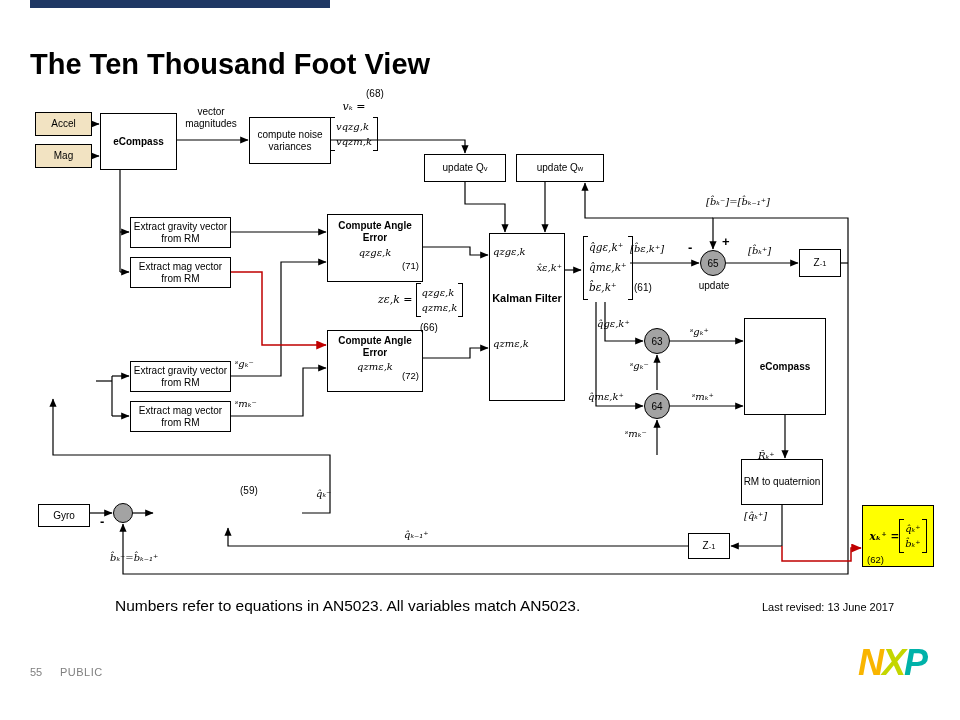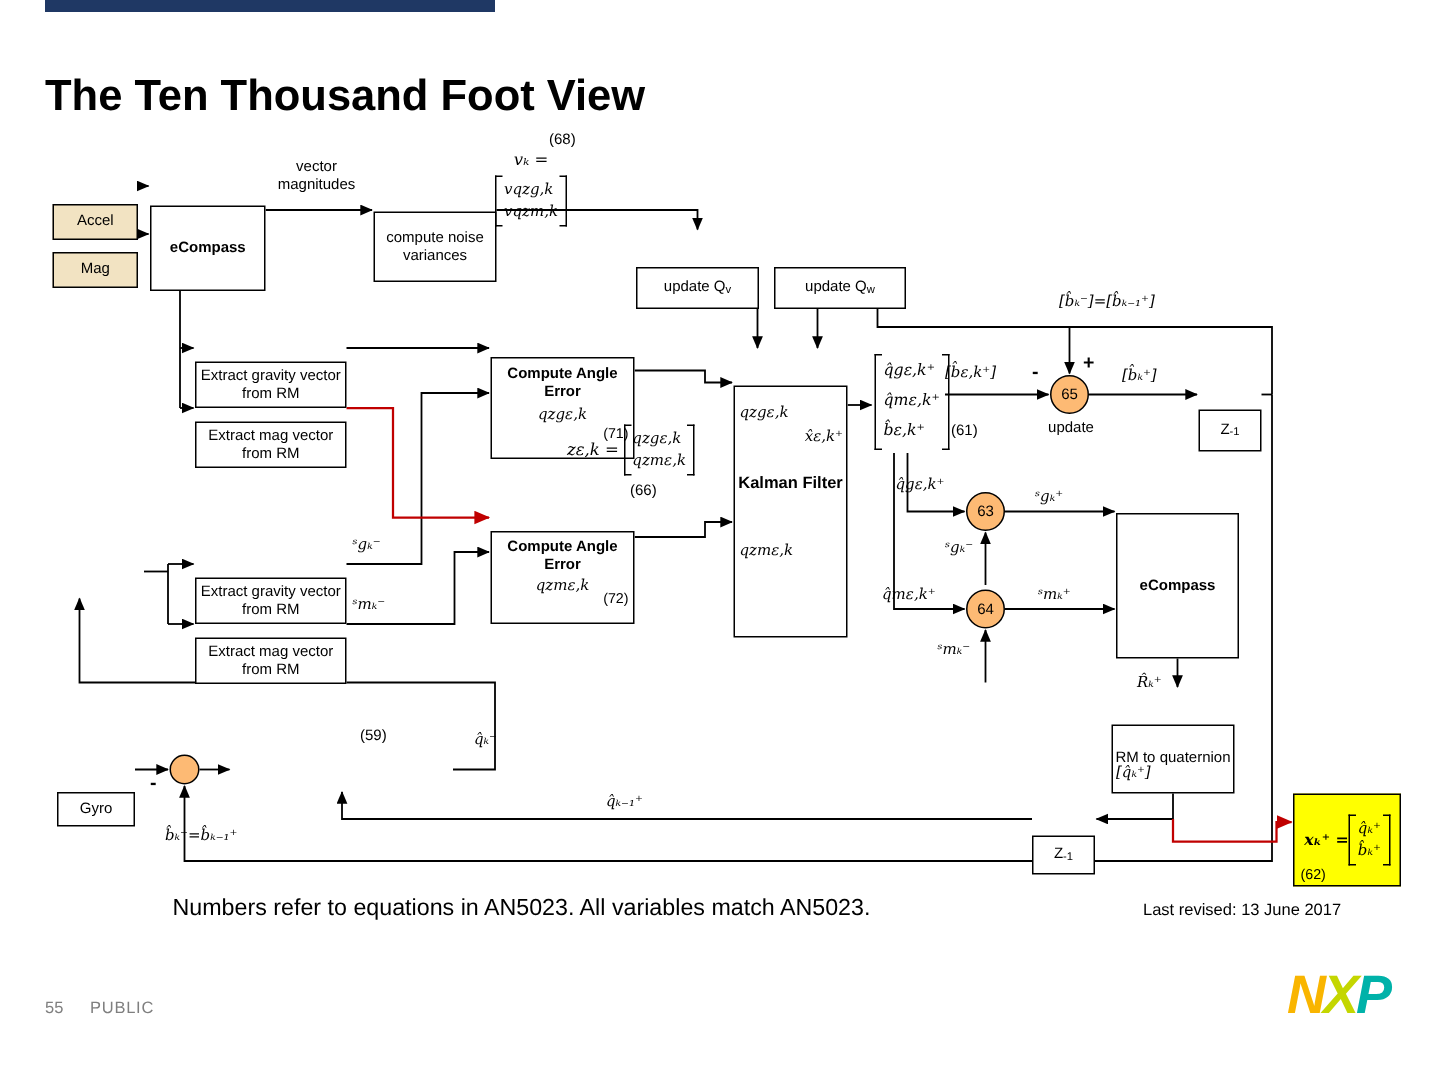--- a/index.html
+++ b/index.html
@@ -1,29 +1,29 @@
 <!DOCTYPE html>
 <html><head>
 <meta charset="utf-8">
 <style>
   html,body{margin:0;padding:0;background:#e8e8e8;}
   .slide{position:relative;width:960px;height:720px;background:#fff;overflow:hidden;
          font-family:"Liberation Sans",sans-serif;color:#000;}
   .abs{position:absolute;}
   .box{position:absolute;border:1.2px solid #000;background:#fff;display:flex;
        align-items:center;justify-content:center;text-align:center;
-       font:10px/1.2 "Liberation Sans",sans-serif;color:#000;padding:1px;box-sizing:border-box;margin-top:24px;}
+       font:10px/1.2 "Liberation Sans",sans-serif;color:#000;padding:1px;box-sizing:border-box;}
   .tan{background:#f2e3c2;}
   .yellow{background:#ffff00;}
   .b{font-weight:bold;}
   .lab{position:absolute;font:10px/1.15 "Liberation Sans",sans-serif;color:#000;white-space:nowrap;}
   .math{font-family:"DejaVu Serif",serif;font-style:italic;}
   .tag{font-style:normal;font-family:"Liberation Sans",sans-serif;}
   .circ{position:absolute;width:26px;height:26px;border:1.2px solid #000;border-radius:50%;
-        background:#fdba74;display:flex;align-items:center;justify-content:center;
+        background:#a3a3a3;display:flex;align-items:center;justify-content:center;
         font:10px "Liberation Sans",sans-serif;box-sizing:border-box;}
   .vec{position:absolute;display:flex;align-items:center;gap:3px;
        font:italic 11px/1.3 "DejaVu Serif",serif;}
   .rows{position:relative;white-space:pre-line;padding:2px 6px;text-align:left;
         font-size:10px;line-height:1.5;}
   .rows::before{content:"";position:absolute;left:0;top:0;bottom:0;width:4px;
         border:1.2px solid #000;border-right:none;}
   .rows::after{content:"";position:absolute;right:0;top:0;bottom:0;width:4px;
         border:1.2px solid #000;border-left:none;}
   .sign{position:absolute;font:bold 13px "Liberation Sans",sans-serif;}

